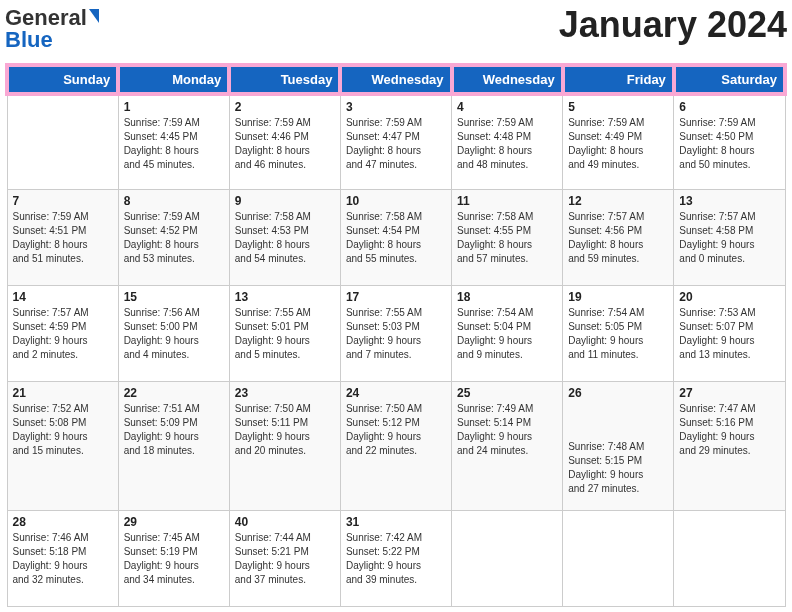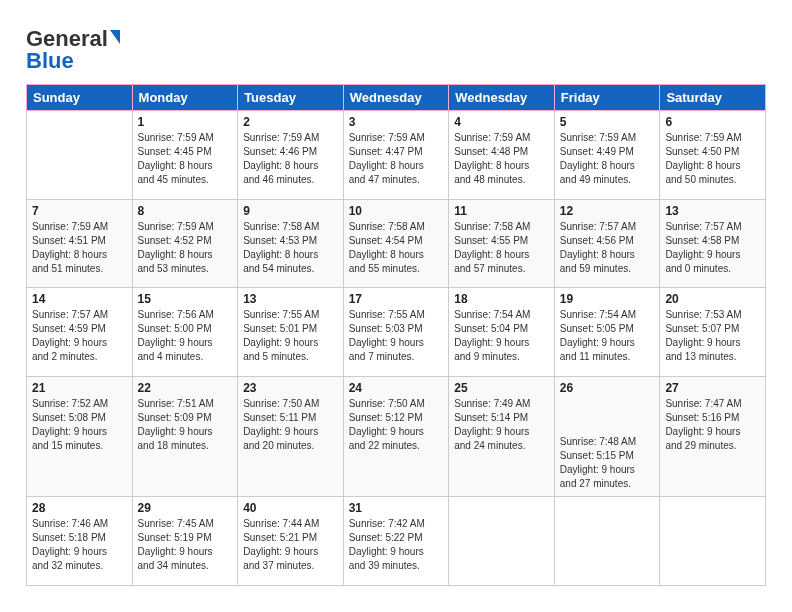--- a/index.html
+++ b/index.html
@@ -6,21 +6,21 @@
     body {
       font-family: Arial, sans-serif;
       background: #fff;
       width: 792px;
       height: 612px;
       overflow: hidden;
     }
     .page {
       width: 792px;
       height: 612px;
-      padding: 26px;
+      padding: 5px;
       display: flex;
       flex-direction: column;
     }
     .header {
       display: flex;
       justify-content: space-between;
       align-items: flex-start;
       margin-bottom: 10px;
     }
     .logo {
@@ -44,24 +44,24 @@
     .calendar {
       flex: 1;
       border: 1px solid #ccc;
       border-collapse: collapse;
       width: 100%;
       table-layout: fixed;
     }
     .calendar th {
       background: #1565C0;
       color: #fff;
-      text-align: left;
+      text-align: right;
       padding: 5px 6px;
       font-size: 13px;
-      border: 1px solid #f9a8d4;
+      border: 4px solid #f9a8d4;
     }
     .calendar td {
       border: 1px solid #ccc;
       vertical-align: top;
       padding: 4px 5px;
       font-size: 10px;
       color: #333;
       height: 88px;
     }
     .day-num {
@@ -95,20 +95,21 @@
 <div class="page">
   <div class="header">
     <div class="logo">
       <div style="display:flex; align-items:flex-start;">
         <span style="font-size:22px; font-weight:bold; color:#333;">General</span>
         <div style="width:0; height:0; border-left:10px solid transparent; border-right:0px solid transparent; border-top:14px solid #1565C0; margin-left:2px; margin-top:4px;"></div>
       </div>
       <span style="font-size:22px; font-weight:bold; color:#1565C0; margin-top:-4px;">Blue</span>
     </div>
     <div class="title-block">
+      <div class="month-title">January 2024</div>
     </div>
   </div>
 
   <table class="calendar">
     <thead>
       <tr>
         <th>Sunday</th>
         <th>Monday</th>
         <th>Tuesday</th>
         <th>Wednesday</th>

